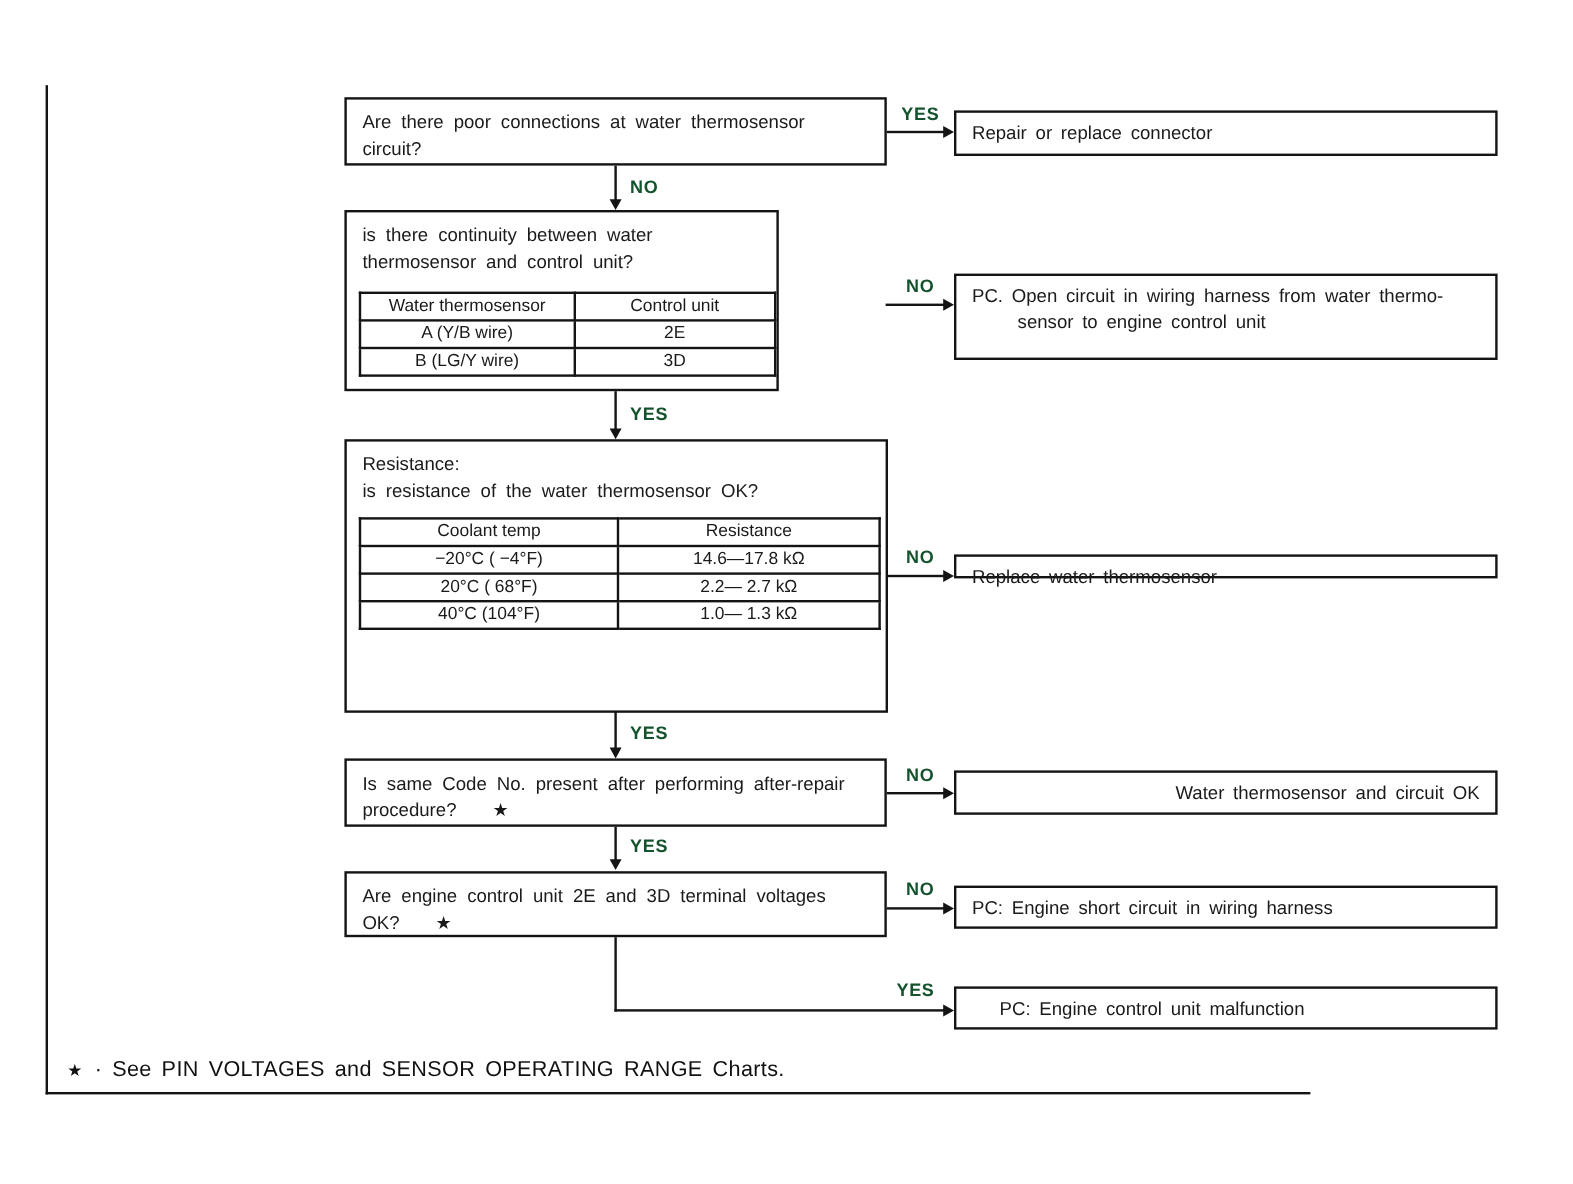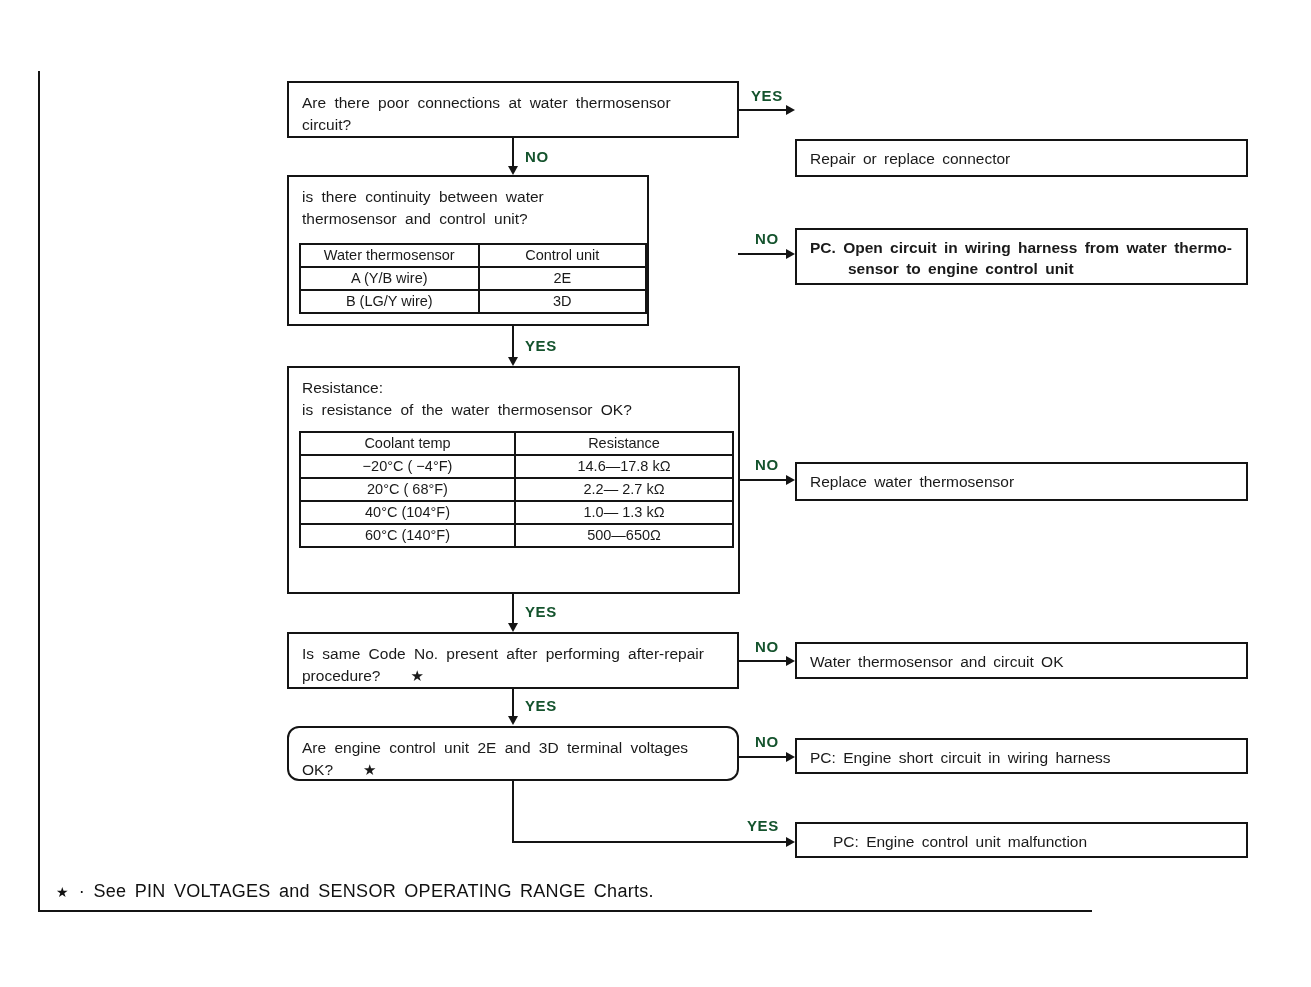--- a/index.html
+++ b/index.html
@@ -53,21 +53,21 @@
   <div class="rule" style="left:38px;top:71px;width:2px;height:841px;"></div>
   <div class="rule" style="left:38px;top:910px;width:1054px;height:2px;"></div>
 
   <div class="qbox" style="left:287px;top:81px;width:452px;height:57px;box-sizing:border-box;">
     <span>Are there poor connections at water thermosensor circuit?</span>
   </div>
 
   <div class="hline" style="left:739px;top:109px;width:49px;"></div>
   <div class="arr-r" style="left:786px;top:105px;"></div>
   <div class="lbl" style="left:751px;top:87px;">YES</div>
-  <div class="rbox" style="top:92px;height:38px;margin-top:47px;">
+  <div class="rbox" style="top:92px;height:38px;">
     <span>Repair or replace connector</span>
   </div>
 
   <div class="vline" style="left:512px;top:138px;height:30px;"></div>
   <div class="arr-d" style="left:508px;top:166px;"></div>
   <div class="lbl" style="left:525px;top:148px;">NO</div>
 
   <div class="qbox" style="left:287px;top:175px;width:362px;height:151px;box-sizing:border-box;">
     <span>is there continuity between water thermosensor and control unit?</span>
     <table class="dt" style="left:10px;top:66px;">
@@ -84,21 +84,21 @@
         <td>B (LG/Y wire)</td>
         <td>3D</td>
       </tr>
     </tbody>
       </table>
   </div>
 
   <div class="hline" style="left:738px;top:253px;width:50px;"></div>
   <div class="arr-r" style="left:786px;top:249px;"></div>
   <div class="lbl" style="left:755px;top:230px;">NO</div>
-  <div class="rbox" style="top:228px;height:57px;box-sizing:border-box;font-weight:bold;">
+  <div class="rbox" style="top:228px;height:72px;box-sizing:border-box;">
     <div>PC. Open circuit in wiring harness from water thermo-</div>
     <div class="hang2">sensor to engine control unit</div>
   </div>
 
   <div class="vline" style="left:512px;top:326px;height:33px;"></div>
   <div class="arr-d" style="left:508px;top:357px;"></div>
   <div class="lbl" style="left:525px;top:337px;">YES</div>
 
   <div class="qbox" style="left:287px;top:366px;width:453px;height:228px;box-sizing:border-box;">
     <div>Resistance:</div>
@@ -114,55 +114,51 @@
         <td>14.6—17.8 kΩ</td>
       </tr>
       <tr>
         <td>20°C ( 68°F)</td>
         <td>2.2— 2.7 kΩ</td>
       </tr>
       <tr>
         <td>40°C (104°F)</td>
         <td>1.0— 1.3 kΩ</td>
       </tr>
-      <tr>
-        <td>60°C (140°F)</td>
-        <td>500—650Ω</td>
-      </tr>
     </tbody>
       </table>
   </div>
 
   <div class="hline" style="left:740px;top:479px;width:48px;"></div>
   <div class="arr-r" style="left:786px;top:475px;"></div>
   <div class="lbl" style="left:755px;top:456px;">NO</div>
-  <div class="rbox" style="top:462px;height:39px;">
+  <div class="rbox" style="top:462px;height:20px;">
     <span>Replace water thermosensor</span>
   </div>
 
   <div class="vline" style="left:512px;top:593px;height:32px;"></div>
   <div class="arr-d" style="left:508px;top:623px;"></div>
   <div class="lbl" style="left:525px;top:603px;">YES</div>
 
   <div class="qbox" style="left:287px;top:632px;width:452px;height:57px;box-sizing:border-box;">
     <span>Is same Code No. present after performing after-repair procedure?</span><span class="marker">★</span>
   </div>
 
   <div class="hline" style="left:739px;top:660px;width:49px;"></div>
   <div class="arr-r" style="left:786px;top:656px;"></div>
   <div class="lbl" style="left:755px;top:638px;">NO</div>
-  <div class="rbox" style="top:642px;height:37px;">
+  <div class="rbox" style="top:642px;height:37px;text-align:right;">
     <span>Water thermosensor and circuit OK</span>
   </div>
 
   <div class="vline" style="left:512px;top:689px;height:29px;"></div>
   <div class="arr-d" style="left:508px;top:716px;"></div>
   <div class="lbl" style="left:525px;top:697px;">YES</div>
 
-  <div class="qbox" style="left:287px;top:726px;width:452px;height:55px;box-sizing:border-box;border-radius:12px;">
+  <div class="qbox" style="left:287px;top:726px;width:452px;height:55px;box-sizing:border-box;">
     <span>Are engine control unit 2E and 3D terminal voltages OK?</span><span class="marker">★</span>
   </div>
 
   <div class="hline" style="left:739px;top:756px;width:49px;"></div>
   <div class="arr-r" style="left:786px;top:752px;"></div>
   <div class="lbl" style="left:755px;top:733px;">NO</div>
   <div class="rbox" style="top:738px;height:36px;">
     <span>PC: Engine short circuit in wiring harness</span>
   </div>
 

